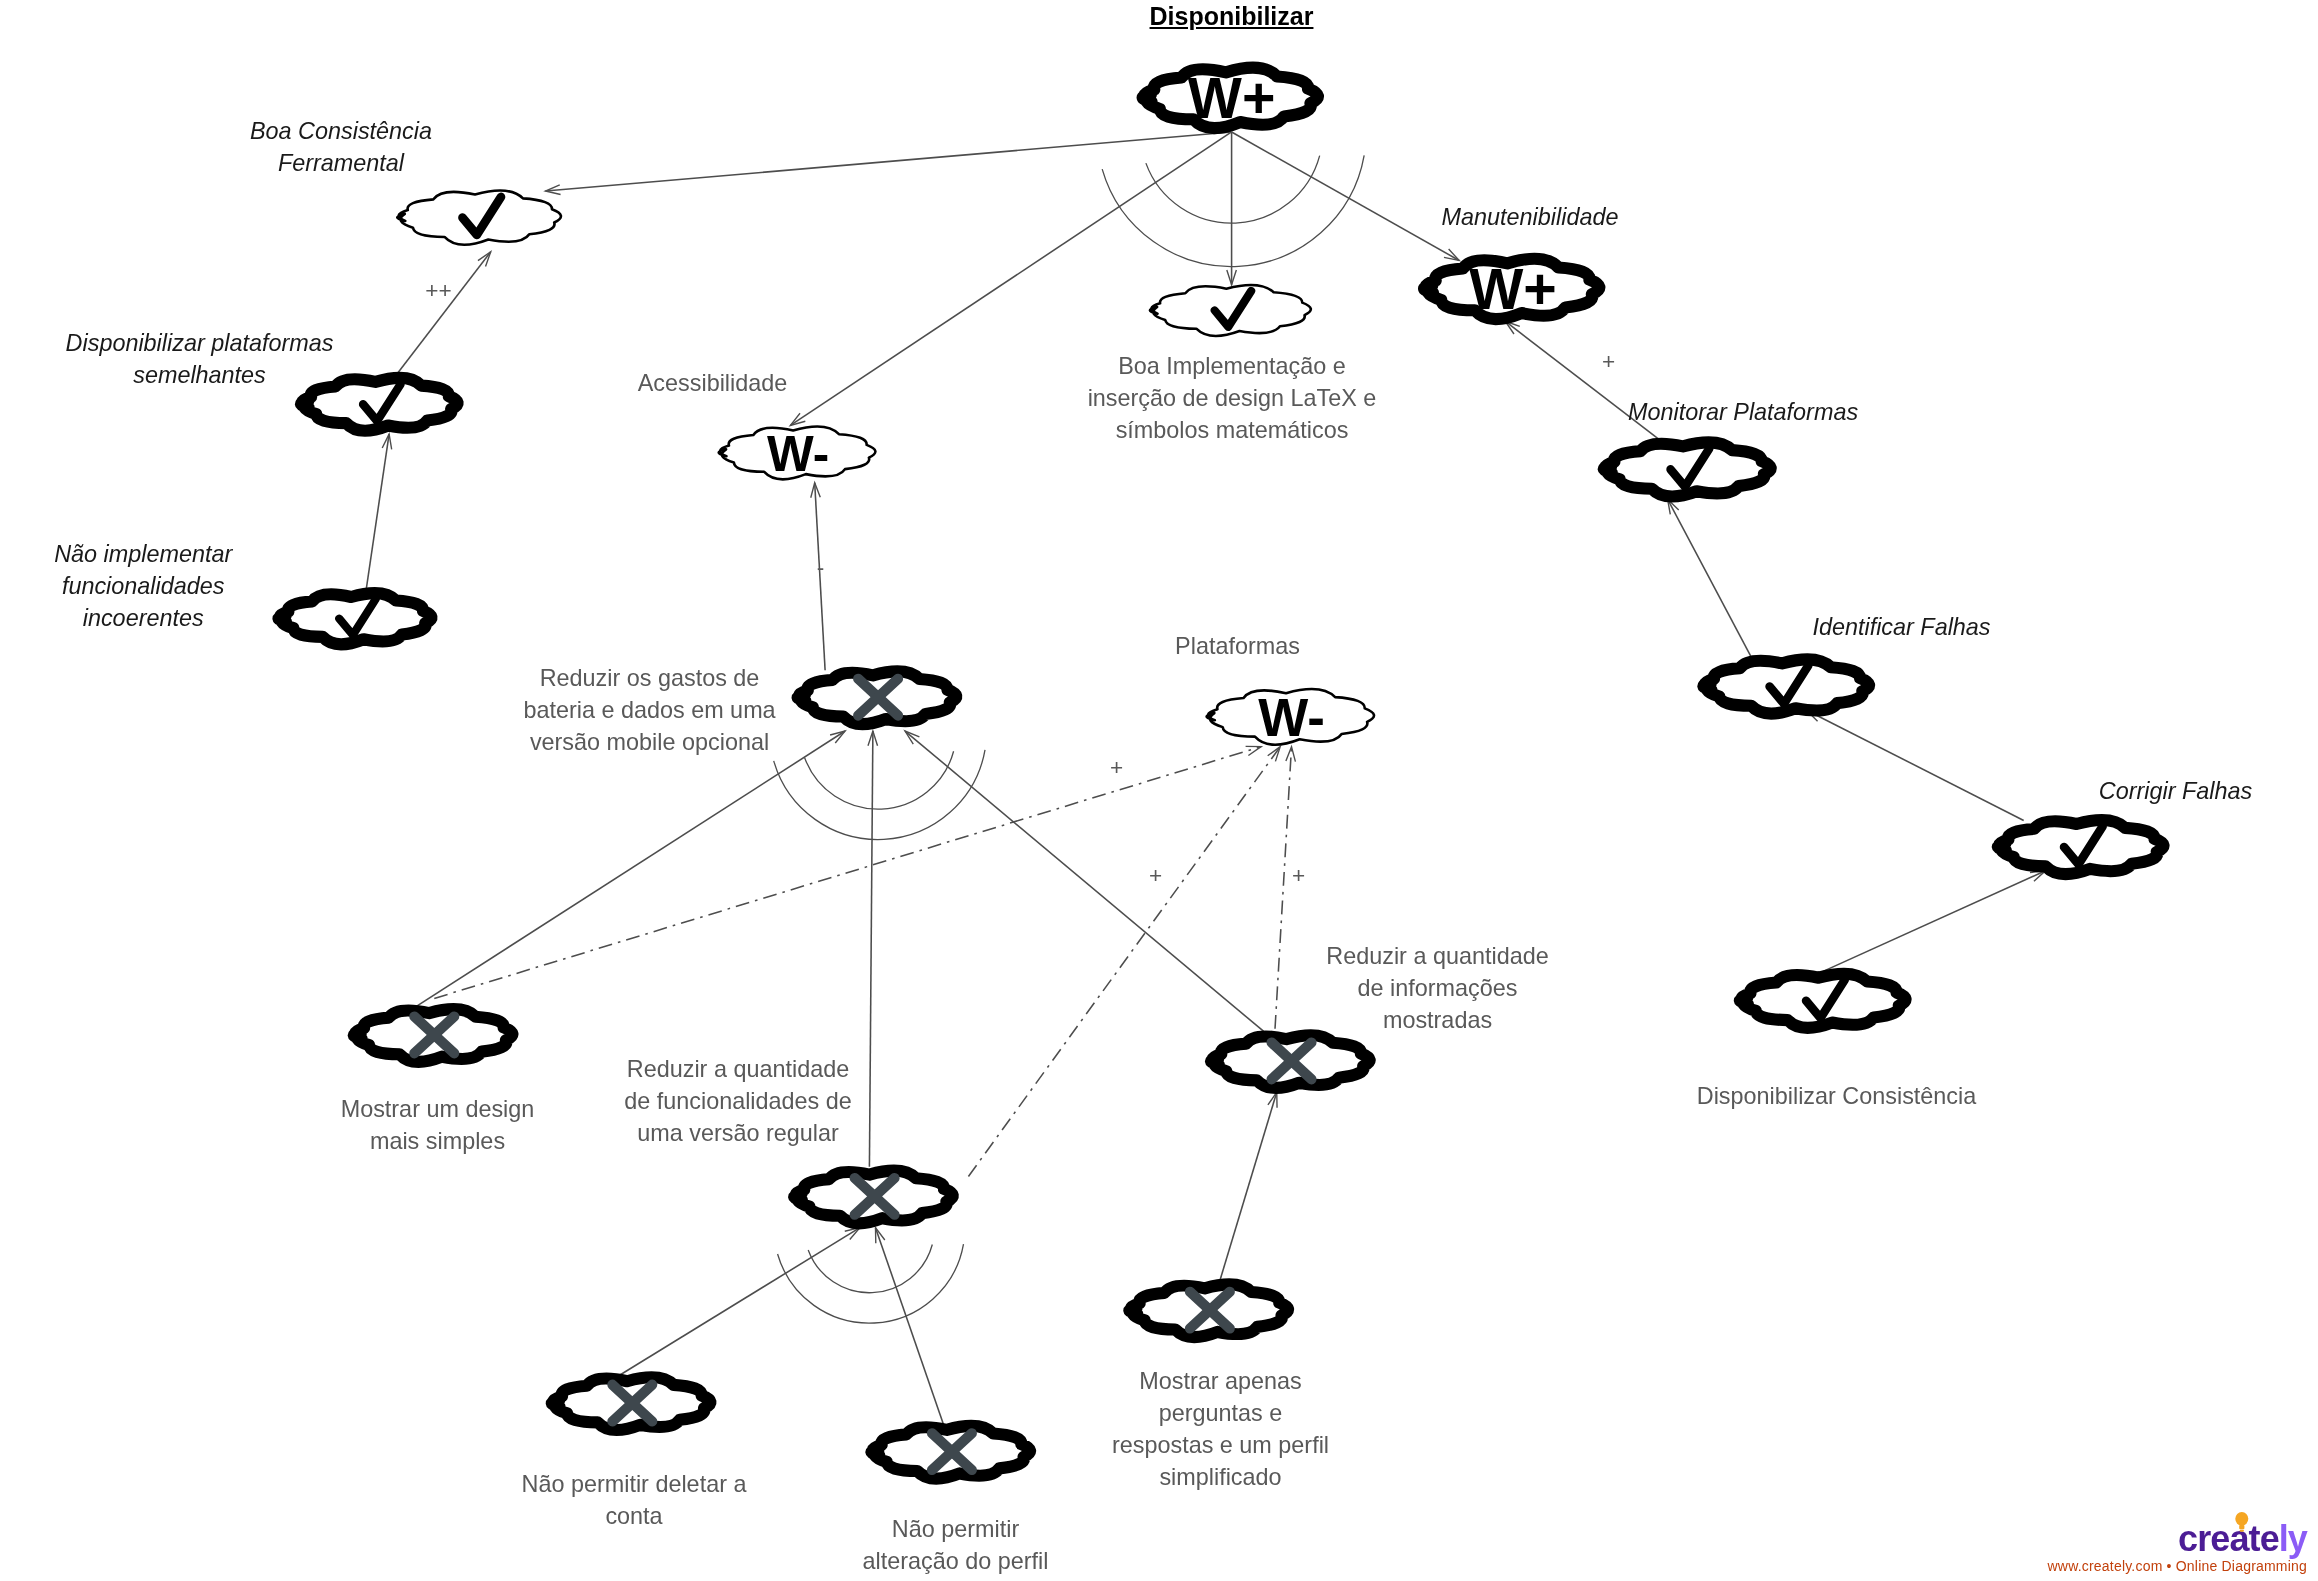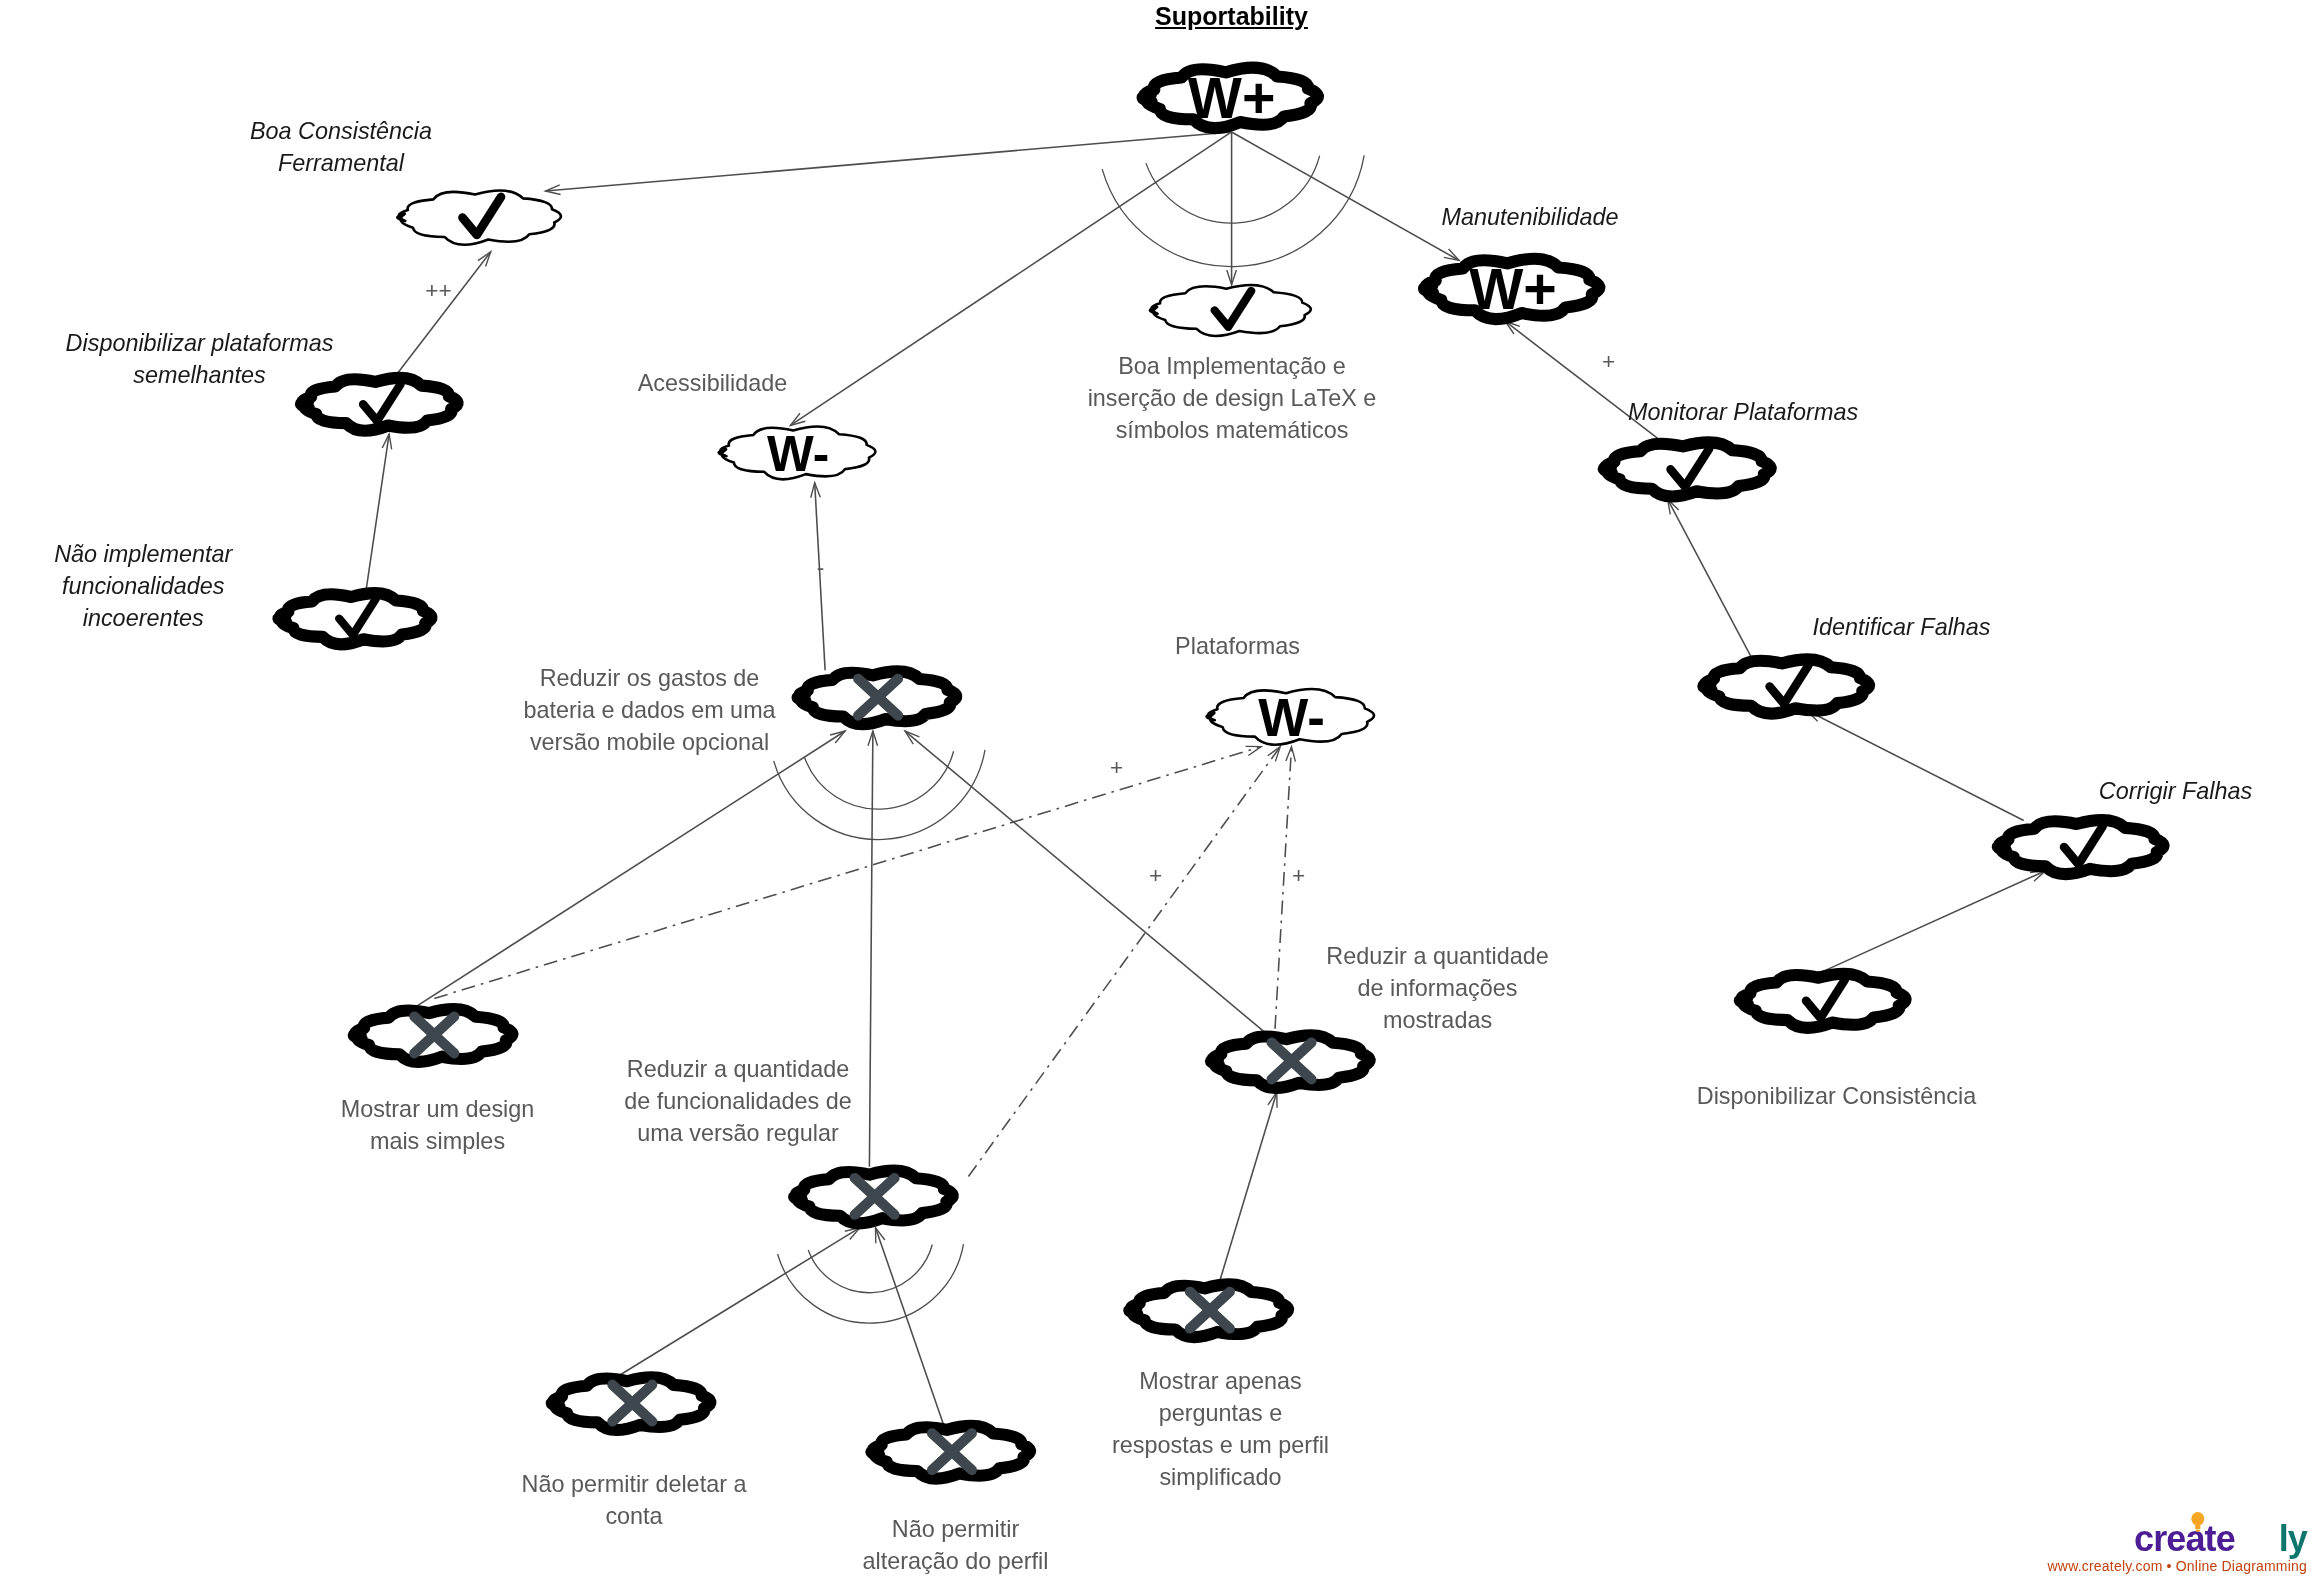--- a/index.html
+++ b/index.html
@@ -39,34 +39,34 @@
     right:12px;bottom:7px;
     text-align:right;
   }
   .wm-logo{
     font-size:36px;
     font-weight:bold;
     letter-spacing:-0.9px;
     line-height:36px;
   }
   .wm-blue{color:#4c1d95;}
-  .wm-orange{color:#0f766e;margin-left:44px;}
+  .wm-orange{color:#8b5cf6;}
   .wm-sub{
     font-size:14px;
     color:#c2410c;
     letter-spacing:0.2px;
     margin-top:0.9px;
   }
 </style>
 </head>
 <body>
 
 <div id="canvas">
 
-  <div class="diagram-title" style="left:1101px; top:1.7px; width:261px;">Suportability</div>
+  <div class="diagram-title" style="left:1101px; top:1.7px; width:261px;">Disponibilizar</div>
 
   <svg class="layer" id="edge-layer" viewBox="0 0 2670 1821" preserveAspectRatio="none">
       <g>
         <line x1="1418" y1="152" x2="628" y2="220" stroke="#4d4d4d" stroke-width="1.8" fill="none"></line>
         <path d="M 644.465697102507 213.0623621506671 L 628 220 L 645.409044332338 224.02183732076398" stroke="#4d4d4d" stroke-width="1.6" fill="none"></path>
       </g>
       <g>
         <line x1="1418" y1="152" x2="910" y2="490" stroke="#4d4d4d" stroke-width="1.8" fill="none"></line>
         <path d="M 921.1067322258147 476.0039112869327 L 910 490 L 927.2001113634241 485.1620077422746" stroke="#4d4d4d" stroke-width="1.6" fill="none"></path>
       </g>

